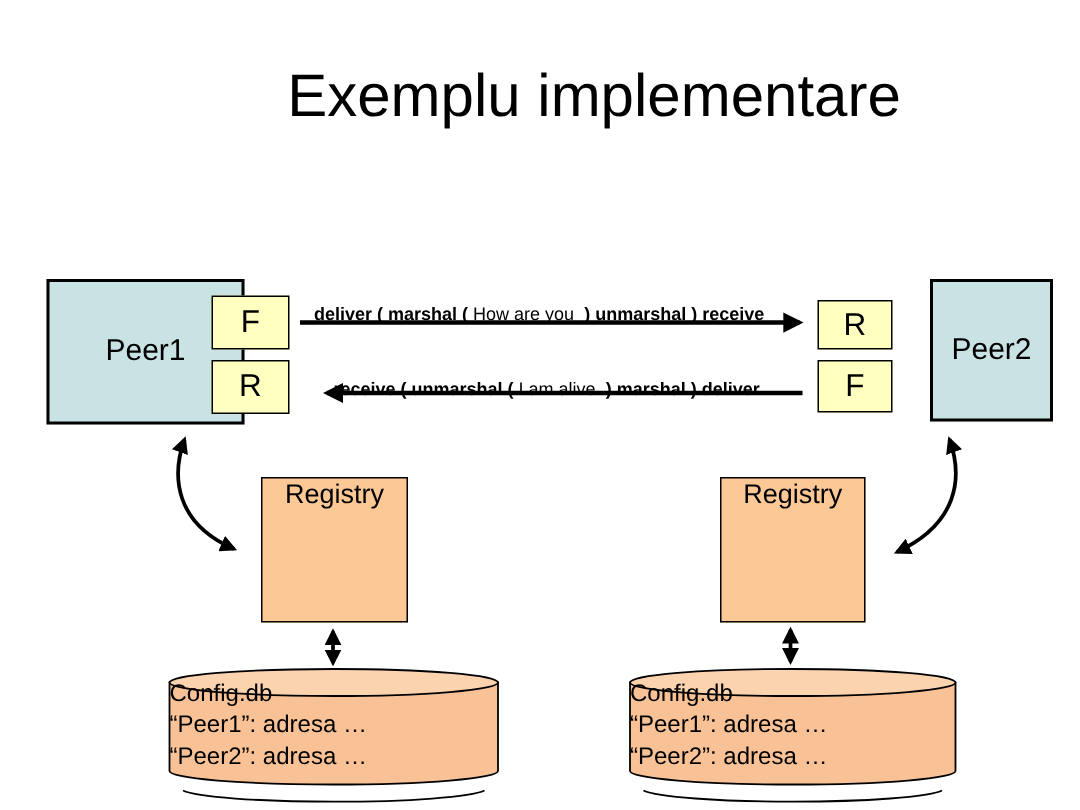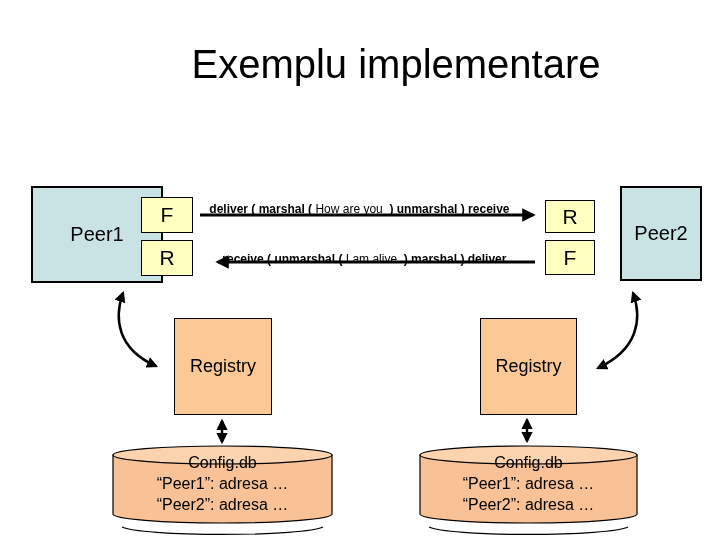--- a/index.html
+++ b/index.html
@@ -28,27 +28,27 @@
   #stub-r2{left:545px;top:200px;width:50px;height:33px;}
   #stub-f2{left:545px;top:240px;width:50px;height:35px;}
   .msg{
     position:absolute;font-size:12px;white-space:pre;line-height:13px;
   }
   .msg b{font-weight:700;}
   #msg-request{left:196px;top:190px;}
   #msg-reply{left:209px;top:240px;}
   .registry-box{
     position:absolute;background:#fcc896;border:1.5px solid #000;
-    display:flex;align-items:center;justify-content:center;
+    display:flex;justify-content:center;
     font-size:18px;box-sizing:border-box;
   }
   #registry1{left:174px;top:318px;width:98px;height:97px;}
   #registry2{left:480px;top:318px;width:97px;height:97px;}
   .db-text{
-    position:absolute;text-align:center;font-size:16px;line-height:21px;
+    position:absolute;font-size:16px;line-height:21px;
   }
   #db-text-1{left:113px;top:452px;width:219px;}
   #db-text-2{left:420px;top:452px;width:217px;}
   svg.overlay{position:absolute;left:0;top:0;width:720px;height:540px;}
 </style>
 </head>
 <body>
 
 <div class="slide">
 

